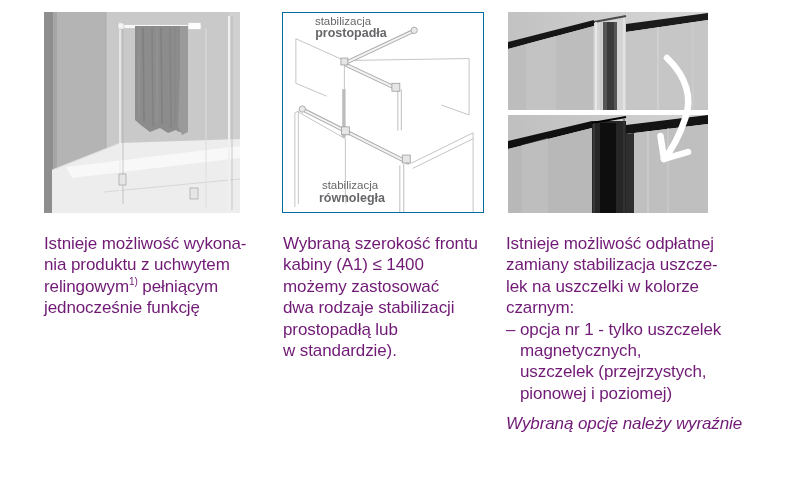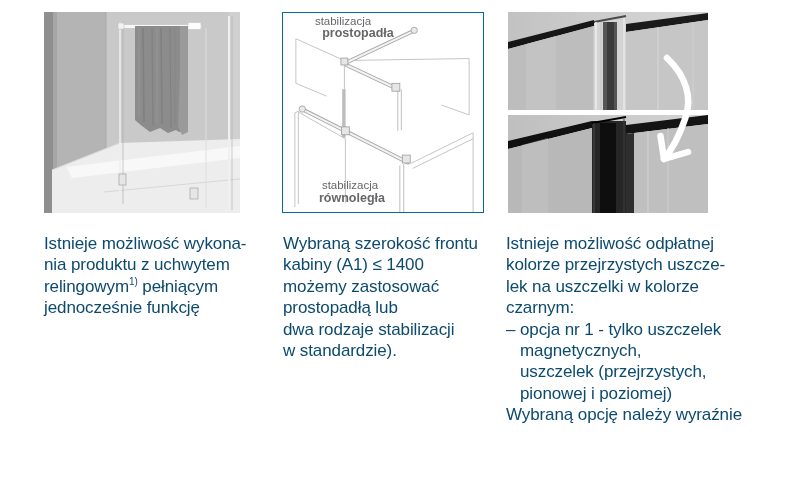--- a/index.html
+++ b/index.html
@@ -14,25 +14,25 @@
   .col2-box{left:282px;top:12px;width:202px;height:201px;border:1px solid #0369a1;box-sizing:border-box;}
   .col3-media{left:508px;top:12px;width:200px;height:201px;}
   .photo{position:absolute;left:0;width:200px;height:98px;overflow:hidden;}
   .photo.top{top:0;}
   .photo.bottom{top:103px;}
   .arrow-overlay{position:absolute;left:0;top:0;width:200px;height:201px;pointer-events:none;}
   
   .dlabel{position:absolute;text-align:center;color:#67676b;font-size:11.5px;line-height:13px;letter-spacing:0;}
   .dlabel.bold{font-weight:bold;font-size:12.5px;}
   
-  .text{position:absolute;color:#0c4a6e;font-size:17px;line-height:21.4px;letter-spacing:-0.1px;}
+  .text{position:absolute;color:#701a75;font-size:17px;line-height:21.4px;letter-spacing:-0.1px;}
   .line{white-space:nowrap;}
   .line sup{font-size:10px;line-height:0;vertical-align:super;}
   .indent{padding-left:14px;}
-  .para-gap{}
+  .para-gap{margin-top:9px;font-style:italic;}
   .col1-text{left:44px;top:233px;width:218px;}
   .col2-text{left:283px;top:233px;width:208px;}
   .col3-text{left:506px;top:233px;width:260px;}
 </style>
 </head>
 <body>
 
 <div>
 
   <div class="abs media col1-img">
@@ -103,21 +103,21 @@
       <rect x="58.5" y="45.5" width="7" height="7" fill="#e6e6e6" stroke="#9c9c9c" stroke-width="0.8"></rect>
       <rect x="110" y="71" width="8" height="8" fill="#e6e6e6" stroke="#9c9c9c" stroke-width="0.8"></rect>
 
       <line x1="21" y1="98" x2="126" y2="151" stroke="#a8a8a8" stroke-width="4" stroke-linecap="round"></line>
       <line x1="21" y1="98" x2="126" y2="151" stroke="#f2f2f2" stroke-width="2" stroke-linecap="round"></line>
       <circle cx="19.5" cy="97" r="3.2" fill="#e9e9e9" stroke="#9c9c9c" stroke-width="0.8"></circle>
       <rect x="59" y="115" width="8" height="8" fill="#e6e6e6" stroke="#9c9c9c" stroke-width="0.8"></rect>
       <rect x="120.5" y="143.5" width="8" height="8" fill="#e6e6e6" stroke="#9c9c9c" stroke-width="0.8"></rect>
     </svg>
     <div class="dlabel" style="top:2px;left:0;width:120px">stabilizacja</div>
-    <div class="dlabel bold" style="top:14px;left:11px;width:128px">prostopadła</div>
+    <div class="dlabel bold" style="top:14px;left:4px;width:128px">prostopadła</div>
     <div class="dlabel" style="top:166px;left:6px;width:122px">stabilizacja</div>
     <div class="dlabel bold" style="top:179px;left:6px;width:126px">równoległa</div>
   </div>
 
   <div class="abs media col3-media">
     <div class="photo top">
       <svg viewBox="0 0 200 98" width="200" height="98" preserveAspectRatio="none">
         <defs>
           <linearGradient id="g1" x1="0" y1="0" x2="1" y2="0">
             <stop offset="0" stop-color="#c2c2c2"></stop>
@@ -176,28 +176,28 @@
     <div class="line">Istnieje możliwość wykona-</div>
     <div class="line">nia produktu z uchwytem</div>
     <div class="line"><span>relingowym</span><sup>1)</sup><span> pełniącym</span></div>
     <div class="line">jednocześnie funkcję</div>
   </div>
 
   <div class="abs text col2-text">
     <div class="line">Wybraną szerokość frontu</div>
     <div class="line">kabiny (A1) ≤ 1400</div>
     <div class="line">możemy zastosować</div>
+    <div class="line">dwa rodzaje stabilizacji</div>
     <div class="line">prostopadłą lub</div>
-    <div class="line">dwa rodzaje stabilizacji</div>
     <div class="line">w standardzie).</div>
   </div>
 
   <div class="abs text col3-text">
     <div class="line">Istnieje możliwość odpłatnej</div>
-    <div class="line">kolorze przejrzystych uszcze-</div>
+    <div class="line">zamiany stabilizacja uszcze-</div>
     <div class="line">lek na uszczelki w kolorze</div>
     <div class="line">czarnym:</div>
     <div class="line">– opcja nr 1 - tylko uszczelek</div>
     <div class="line indent">magnetycznych,</div>
     <div class="line indent">uszczelek (przejrzystych,</div>
     <div class="line indent">pionowej i poziomej)</div>
     <div class="line para-gap">Wybraną opcję należy wyraźnie</div>
   </div>
 
 </div>

